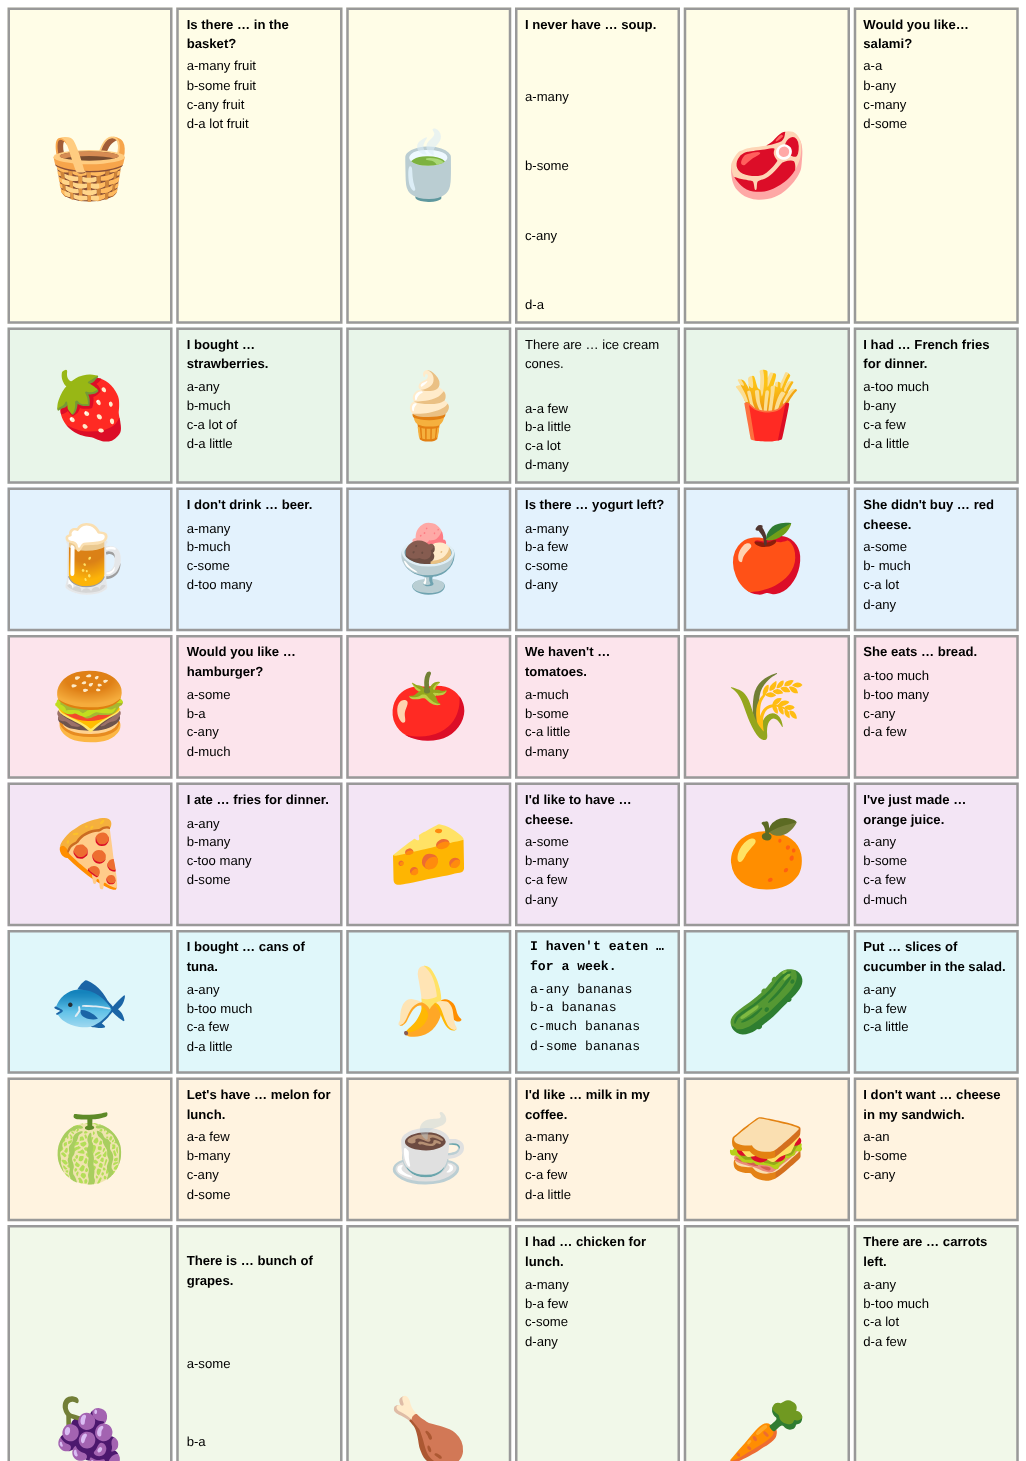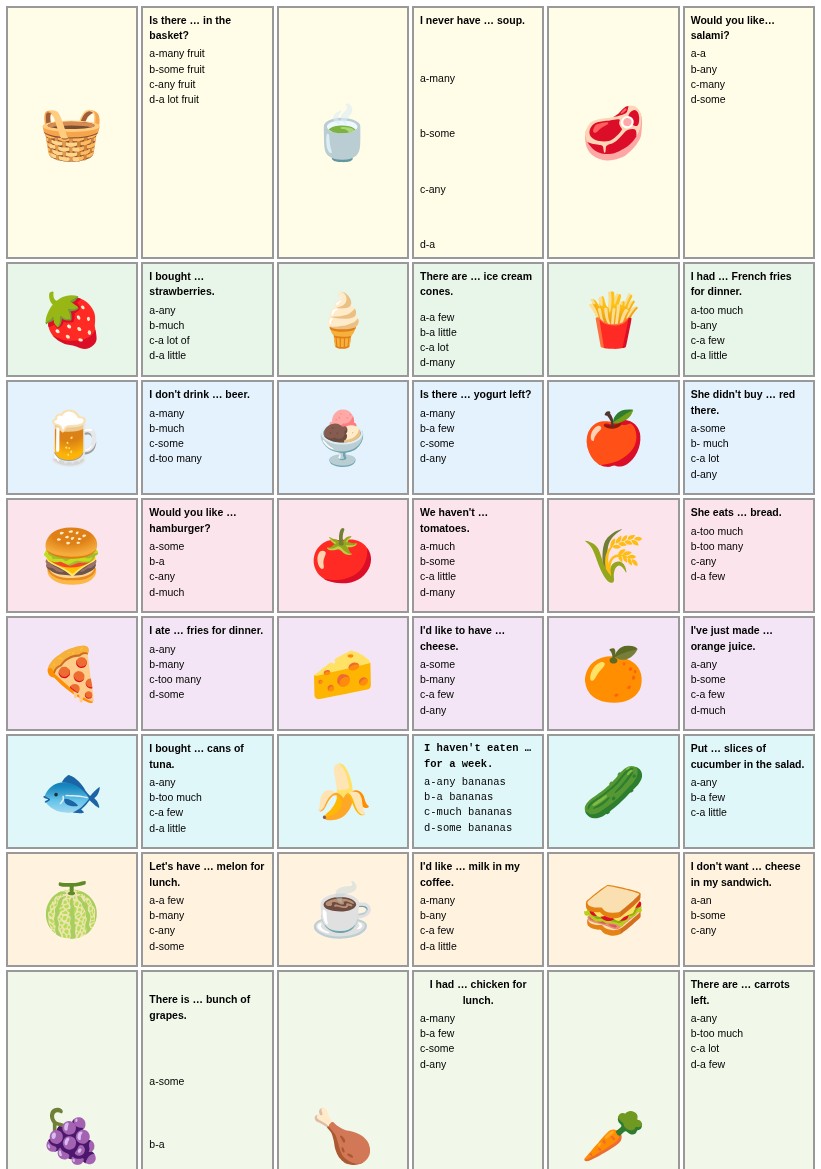--- a/index.html
+++ b/index.html
@@ -75,21 +75,21 @@
         <div style="font-weight: bold; margin-bottom: 3px;">I bought … strawberries.</div>
         <div>a-any</div>
         <div>b-much</div>
         <div>c-a lot of</div>
         <div>d-a little</div>
       </div>
       <div style="border: 2px solid rgb(153, 153, 153); min-height: 115px; background: rgb(232, 245, 233); display: flex; flex-direction: column; overflow: hidden; align-items: center; justify-content: center; padding: 4px;">
         <span style="font-size: 52px; line-height: 1;">🍦</span>
       </div>
       <div style="border: 2px solid rgb(153, 153, 153); min-height: 115px; background: rgb(232, 245, 233); display: flex; flex-direction: column; overflow: hidden; padding: 5px 6px; font-size: 10.5px; line-height: 1.45;">
-        <div style="font-weight: bold; margin-bottom: 10px;">There are … ice cream cones.</div>
+        <div style="font-weight: normal; margin-bottom: 20px;">There are … ice cream cones.</div>
         <div>a-a few</div>
         <div>b-a little</div>
         <div>c-a lot</div>
         <div>d-many</div>
       </div>
       <div style="border: 2px solid rgb(153, 153, 153); min-height: 115px; background: rgb(232, 245, 233); display: flex; flex-direction: column; overflow: hidden; align-items: center; justify-content: center; padding: 4px;">
         <span style="font-size: 52px; line-height: 1;">🍟</span>
       </div>
       <div style="border: 2px solid rgb(153, 153, 153); min-height: 115px; background: rgb(232, 245, 233); display: flex; flex-direction: column; overflow: hidden; padding: 5px 6px; font-size: 10.5px; line-height: 1.45;">
         <div style="font-weight: bold; margin-bottom: 3px;">I had … French fries for dinner.</div>
@@ -115,21 +115,21 @@
         <div style="font-weight: bold; margin-bottom: 3px;">Is there … yogurt left?</div>
         <div>a-many</div>
         <div>b-a few</div>
         <div>c-some</div>
         <div>d-any</div>
       </div>
       <div style="border: 2px solid rgb(153, 153, 153); min-height: 115px; background: rgb(227, 242, 253); display: flex; flex-direction: column; overflow: hidden; align-items: center; justify-content: center; padding: 4px;">
         <span style="font-size: 52px; line-height: 1;">🍎</span>
       </div>
       <div style="border: 2px solid rgb(153, 153, 153); min-height: 115px; background: rgb(227, 242, 253); display: flex; flex-direction: column; overflow: hidden; padding: 5px 6px; font-size: 10.5px; line-height: 1.45;">
-        <div style="font-weight: bold; margin-bottom: 3px;">She didn't buy … red there.</div>
+        <div style="font-weight: bold; margin-bottom: 3px;">She didn't buy … red cheese.</div>
         <div>a-some</div>
         <div>b- much</div>
         <div>c-a lot</div>
         <div>d-any</div>
       </div>
       <div style="border: 2px solid rgb(153, 153, 153); min-height: 115px; background: rgb(252, 228, 236); display: flex; flex-direction: column; overflow: hidden; align-items: center; justify-content: center; padding: 4px;">
         <span style="font-size: 52px; line-height: 1;">🍔</span>
       </div>
       <div style="border: 2px solid rgb(153, 153, 153); min-height: 115px; background: rgb(252, 228, 236); display: flex; flex-direction: column; overflow: hidden; padding: 5px 6px; font-size: 10.5px; line-height: 1.45;">
         <div style="font-weight: bold; margin-bottom: 3px;">Would you like … hamburger?</div>
@@ -253,21 +253,21 @@
         <div style="font-weight: bold; margin-bottom: 3px;">There is … bunch of grapes.</div>
         <div>a-some</div>
         <div>b-a</div>
         <div>c-any</div>
         <div>d-a few</div>
       </div>
       <div style="border: 2px solid rgb(153, 153, 153); min-height: 115px; background: rgb(241, 248, 233); display: flex; flex-direction: column; overflow: hidden; align-items: center; justify-content: center; padding: 4px;">
         <span style="font-size: 52px; line-height: 1;">🍗</span>
       </div>
       <div style="border: 2px solid rgb(153, 153, 153); min-height: 115px; background: rgb(241, 248, 233); display: flex; flex-direction: column; overflow: hidden; padding: 5px 6px; font-size: 10.5px; line-height: 1.45;">
-        <div style="font-weight: bold; margin-bottom: 3px; text-align: center;">I had … chicken for lunch.</div>
+        <div style="font-weight: bold; margin-bottom: 3px;">I had … chicken for lunch.</div>
         <div>a-many</div>
         <div>b-a few</div>
         <div>c-some</div>
         <div>d-any</div>
       </div>
       <div style="border: 2px solid rgb(153, 153, 153); min-height: 115px; background: rgb(241, 248, 233); display: flex; flex-direction: column; overflow: hidden; align-items: center; justify-content: center; padding: 4px;">
         <span style="font-size: 52px; line-height: 1;">🥕</span>
       </div>
       <div style="border: 2px solid rgb(153, 153, 153); min-height: 115px; background: rgb(241, 248, 233); display: flex; flex-direction: column; overflow: hidden; padding: 5px 6px; font-size: 10.5px; line-height: 1.45;">
         <div style="font-weight: bold; margin-bottom: 3px;">There are … carrots left.</div>

